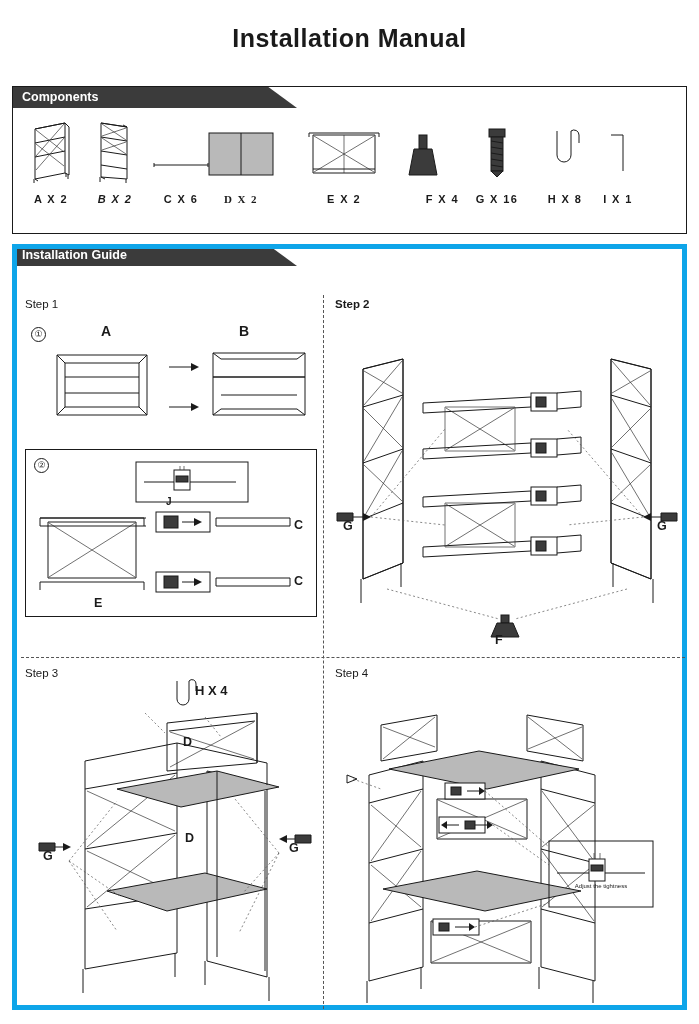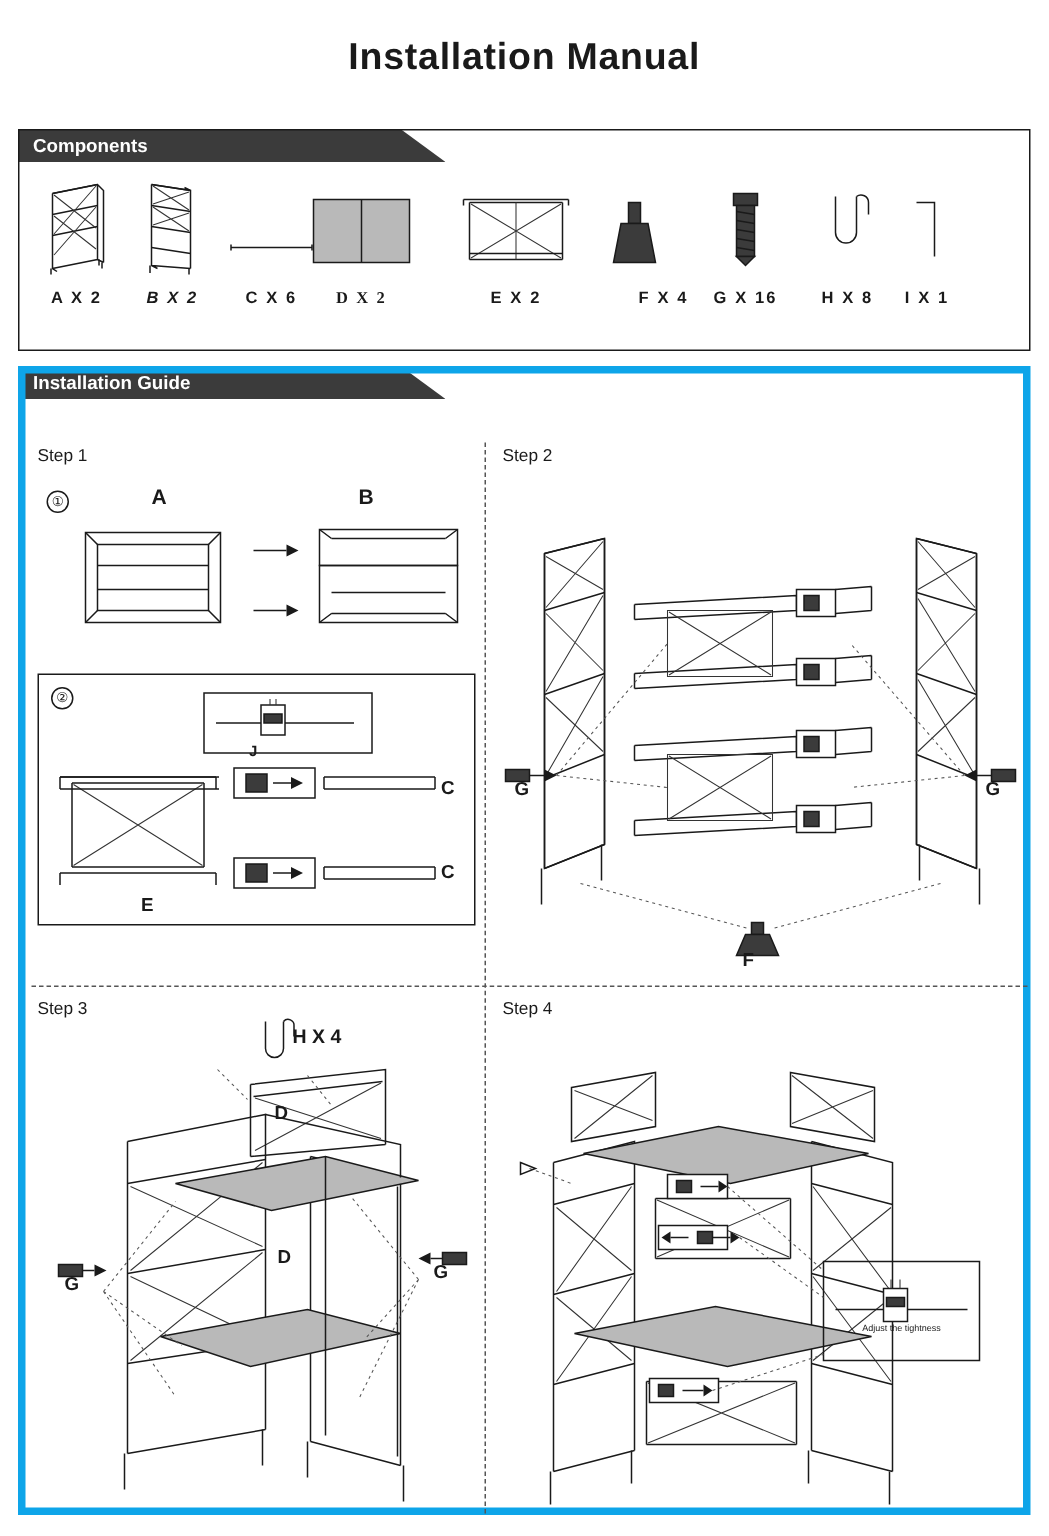--- a/index.html
+++ b/index.html
@@ -342,21 +342,21 @@
           <path class="ink" d="M190 68 L264 68 M190 76 L264 76 M190 68 L190 76 M264 68 L264 76"></path>
 
           <rect class="fillwhite" x="130" y="122" width="54" height="20"></rect>
           <rect class="filldark" x="138" y="126" width="14" height="12"></rect>
           <path class="ink" stroke-width="1.3" d="M156 132 L168 132"></path>
           <path d="M168 128 L176 132 L168 136 Z" fill="#1a1a1a"></path>
           <path class="ink" d="M190 128 L264 128 M190 136 L264 136 M190 128 L190 136 M264 128 L264 136"></path>
         </svg>
       </div>
 
-      <div class="step-label" style="left:318px; top:27px;">Step 2</div>
+      <div class="step-label" style="left:318px; top:27px;font-weight:bold;">Step 2</div>
 
       <div class="panel" style="left:310px; top:40px; width:360px; height:344px;">
         <div class="midletter" style="left:16px; top:208px;">G</div>
         <div class="midletter" style="left:330px; top:208px;">G</div>
         <div class="midletter" style="left:168px; top:322px;">F</div>
 
         <svg width="360" height="344" viewBox="0 0 360 344">
 
           <g>
             <path class="ink" d="M36 58 L76 48 L76 252 L36 268 Z"></path>

